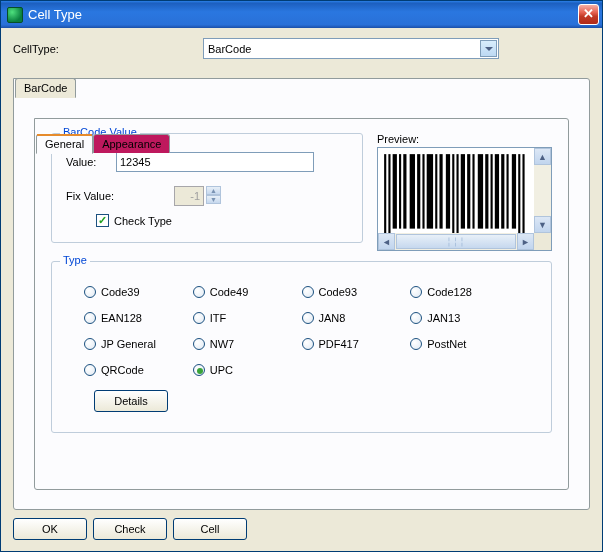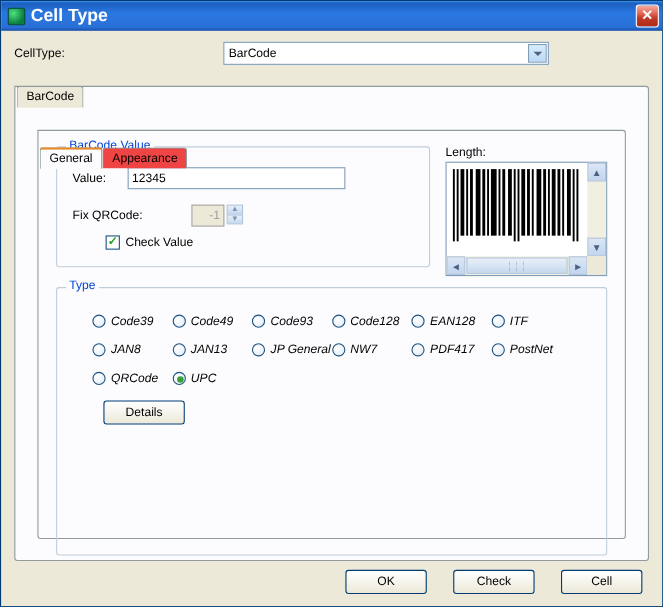--- a/index.html
+++ b/index.html
@@ -22,21 +22,21 @@
     padding: 0 3px 0 6px;
     color: #fff;
   }
   .title-icon {
     width: 16px; height: 16px;
     background: radial-gradient(circle at 30% 30%, #4EE07E, #0A7F3E 70%);
     border: 1px solid #064F27;
     border-radius: 2px;
     margin-right: 5px;
   }
-  .title-text { font-weight: bold; font-size: 16px; flex: 1; }
+  .title-text { font-weight: normal; font-size: 13px; flex: 1; }
   .close-btn {
     width: 21px; height: 21px;
     background: linear-gradient(to bottom, #F6AFA5, #E46050 40%, #C13A27 60%, #B02A18);
     border: 1px solid #fff;
     border-radius: 3px;
     color: #fff;
     font-family: Arial, sans-serif;
     font-size: 13px;
     font-weight: bold;
     text-align: center;
@@ -91,21 +91,21 @@
     position: relative;
   }
 
   .inner-tabs { position: relative; }
   .inner-tabrow { position: absolute; top: 16px; left: 2px; display: flex; z-index: 2; }
   .inner-tab {
     padding: 3px 8px;
     border: 1px solid #919B9C;
     border-radius: 3px 3px 0 0;
     cursor: pointer;
-    background: #ef4444;
+    background: #be185d;
     border-bottom: none;
     margin-right: 0;
     position: relative;
   }
   .inner-tab.active {
     background: #FCFCFE;
     border-bottom: 1px solid #FCFCFE;
     margin-bottom: -1px;
     z-index: 3;
   }
@@ -132,21 +132,21 @@
     position: relative;
     padding: 18px 14px 12px 14px;
   }
   .groupbox > .legend {
     position: absolute;
     top: -8px; left: 8px;
     background: #FCFCFE;
     padding: 0 3px;
     color: #0046D5;
   }
-  .gb-value { width: 340px; height: 110px; }
+  .gb-value { width: 312px; height: 110px; }
 
   .val-row { display: flex; align-items: center; margin-bottom: 14px; }
   .val-row .lab { width: 50px; }
   .txt {
     height: 20px; width: 198px;
     border: 1px solid #7F9DB9;
     padding: 1px 3px;
     font: inherit;
     background: #fff;
   }
@@ -212,27 +212,26 @@
     font-size:9px;color:#4D6185;
   }
   .hthumb {
     flex:1; margin:1px 1px; border:1px solid #B0C4DC;
     background: linear-gradient(#E8F0F8, #C6D8EE);
     display:flex;align-items:center;justify-content:center;
     color:#9EB8D8; letter-spacing:1px; font-size:9px;
   }
   .scroll-corner { position:absolute; right:0; bottom:0; width:17px; height:17px; background:#ECE9D8; }
 
-  .gb-type { height: 244px; }
+  .gb-type { height: 172px; }
   .radio-grid {
     display: grid;
-    grid-template-columns: repeat(6, 1fr);
+    grid-template-columns: repeat(4, 1fr);
     row-gap: 14px;
     margin: 6px 18px 14px 18px;
-    font-style: italic;
   }
   .radio { display: flex; align-items: center; cursor: pointer; }
   .rdot {
     width: 12px; height: 12px; border-radius: 50%;
     border: 1px solid #1C5180;
     background: radial-gradient(circle at 35% 35%, #fff, #E0E9F3);
     margin-right: 5px;
     position: relative;
     flex: 0 0 auto;
   }
@@ -249,21 +248,21 @@
     padding: 0 8px;
     background: linear-gradient(to bottom, #fff, #ECE9D8);
     border: 1px solid #003C74;
     border-radius: 3px;
     font: inherit;
     cursor: pointer;
   }
   .details-wrap { margin-left: 28px; }
 
   .bottom-row {
-    display: flex; justify-content: flex-end; gap: 24px;
+    display: flex; justify-content: flex-start; gap: 6px;
     padding: 8px 6px 0 0;
   }
 </style>
 </head>
 <body>
 
 <div class="titlebar">
   <div class="title-icon"></div>
   <div class="title-text">Cell Type</div>
   <div class="close-btn">✕</div>
@@ -293,37 +292,37 @@
         <div class="inner-pane">
 
           <div class="top-section">
             <div class="groupbox gb-value">
               <div class="legend">BarCode Value</div>
               <div class="val-row">
                 <div class="lab">Value:</div>
                 <input class="txt" value="12345" style="">
               </div>
               <div class="fix-row">
-                <div class="lab">Fix QRCode:</div>
+                <div class="lab">Fix Value:</div>
                 <div class="spinner">
                   <input class="sp-field" disabled="" value="-1" style="">
                   <div class="sp-btns">
                     <div class="sp-b">▲</div>
                     <div class="sp-b">▼</div>
                   </div>
                 </div>
               </div>
               <div class="chk-row">
                 <div class="chk">✓</div>
-                <span>Check Value</span>
+                <span>Check Type</span>
               </div>
             </div>
 
             <div class="preview-wrap">
-              <div class="preview-label">Length:</div>
+              <div class="preview-label">Preview:</div>
               <div class="preview-box">
                 <svg class="barcode-svg" viewBox="0 0 140 80" preserveAspectRatio="none">
                   <rect x="0" y="0" width="140" height="80" fill="#fff"></rect>
                   <g fill="#000">
                     <rect x="2" y="2" width="2" height="76"></rect>
                       <rect x="6" y="2" width="2" height="76"></rect>
                     <rect x="10" y="2" width="4" height="70"></rect>
                       <rect x="16" y="2" width="2" height="70"></rect>
                     <rect x="20" y="2" width="3" height="70"></rect>
                       <rect x="26" y="2" width="5" height="70"></rect>

